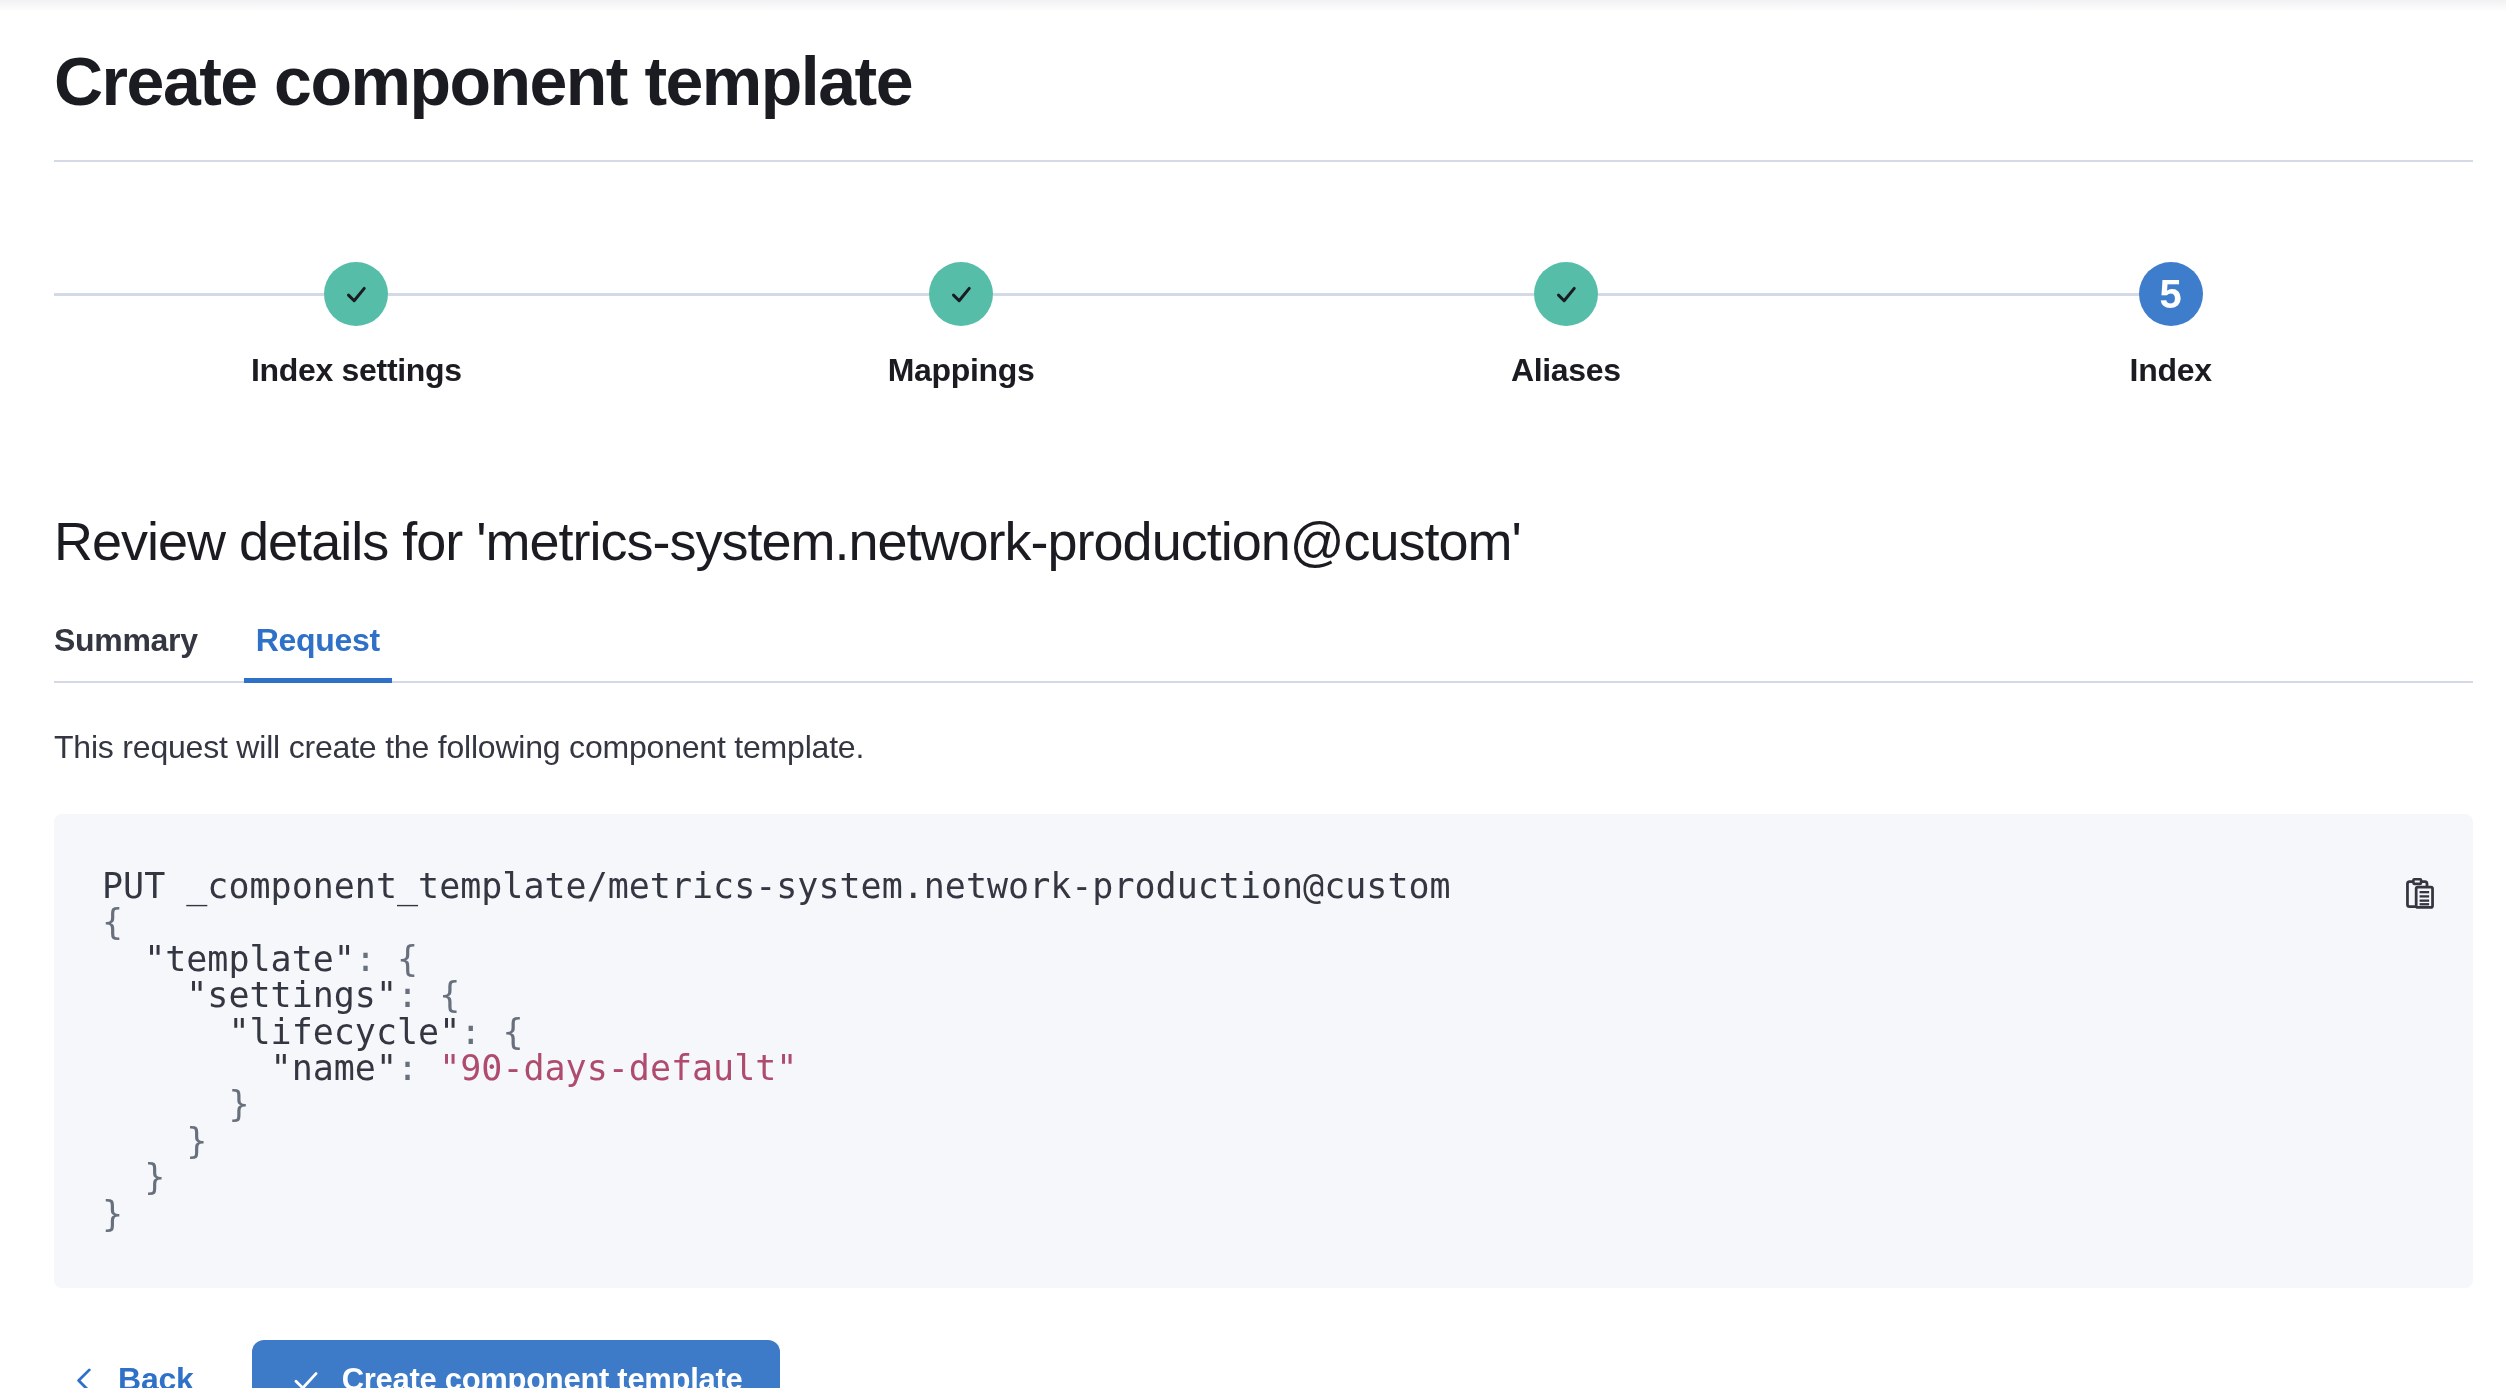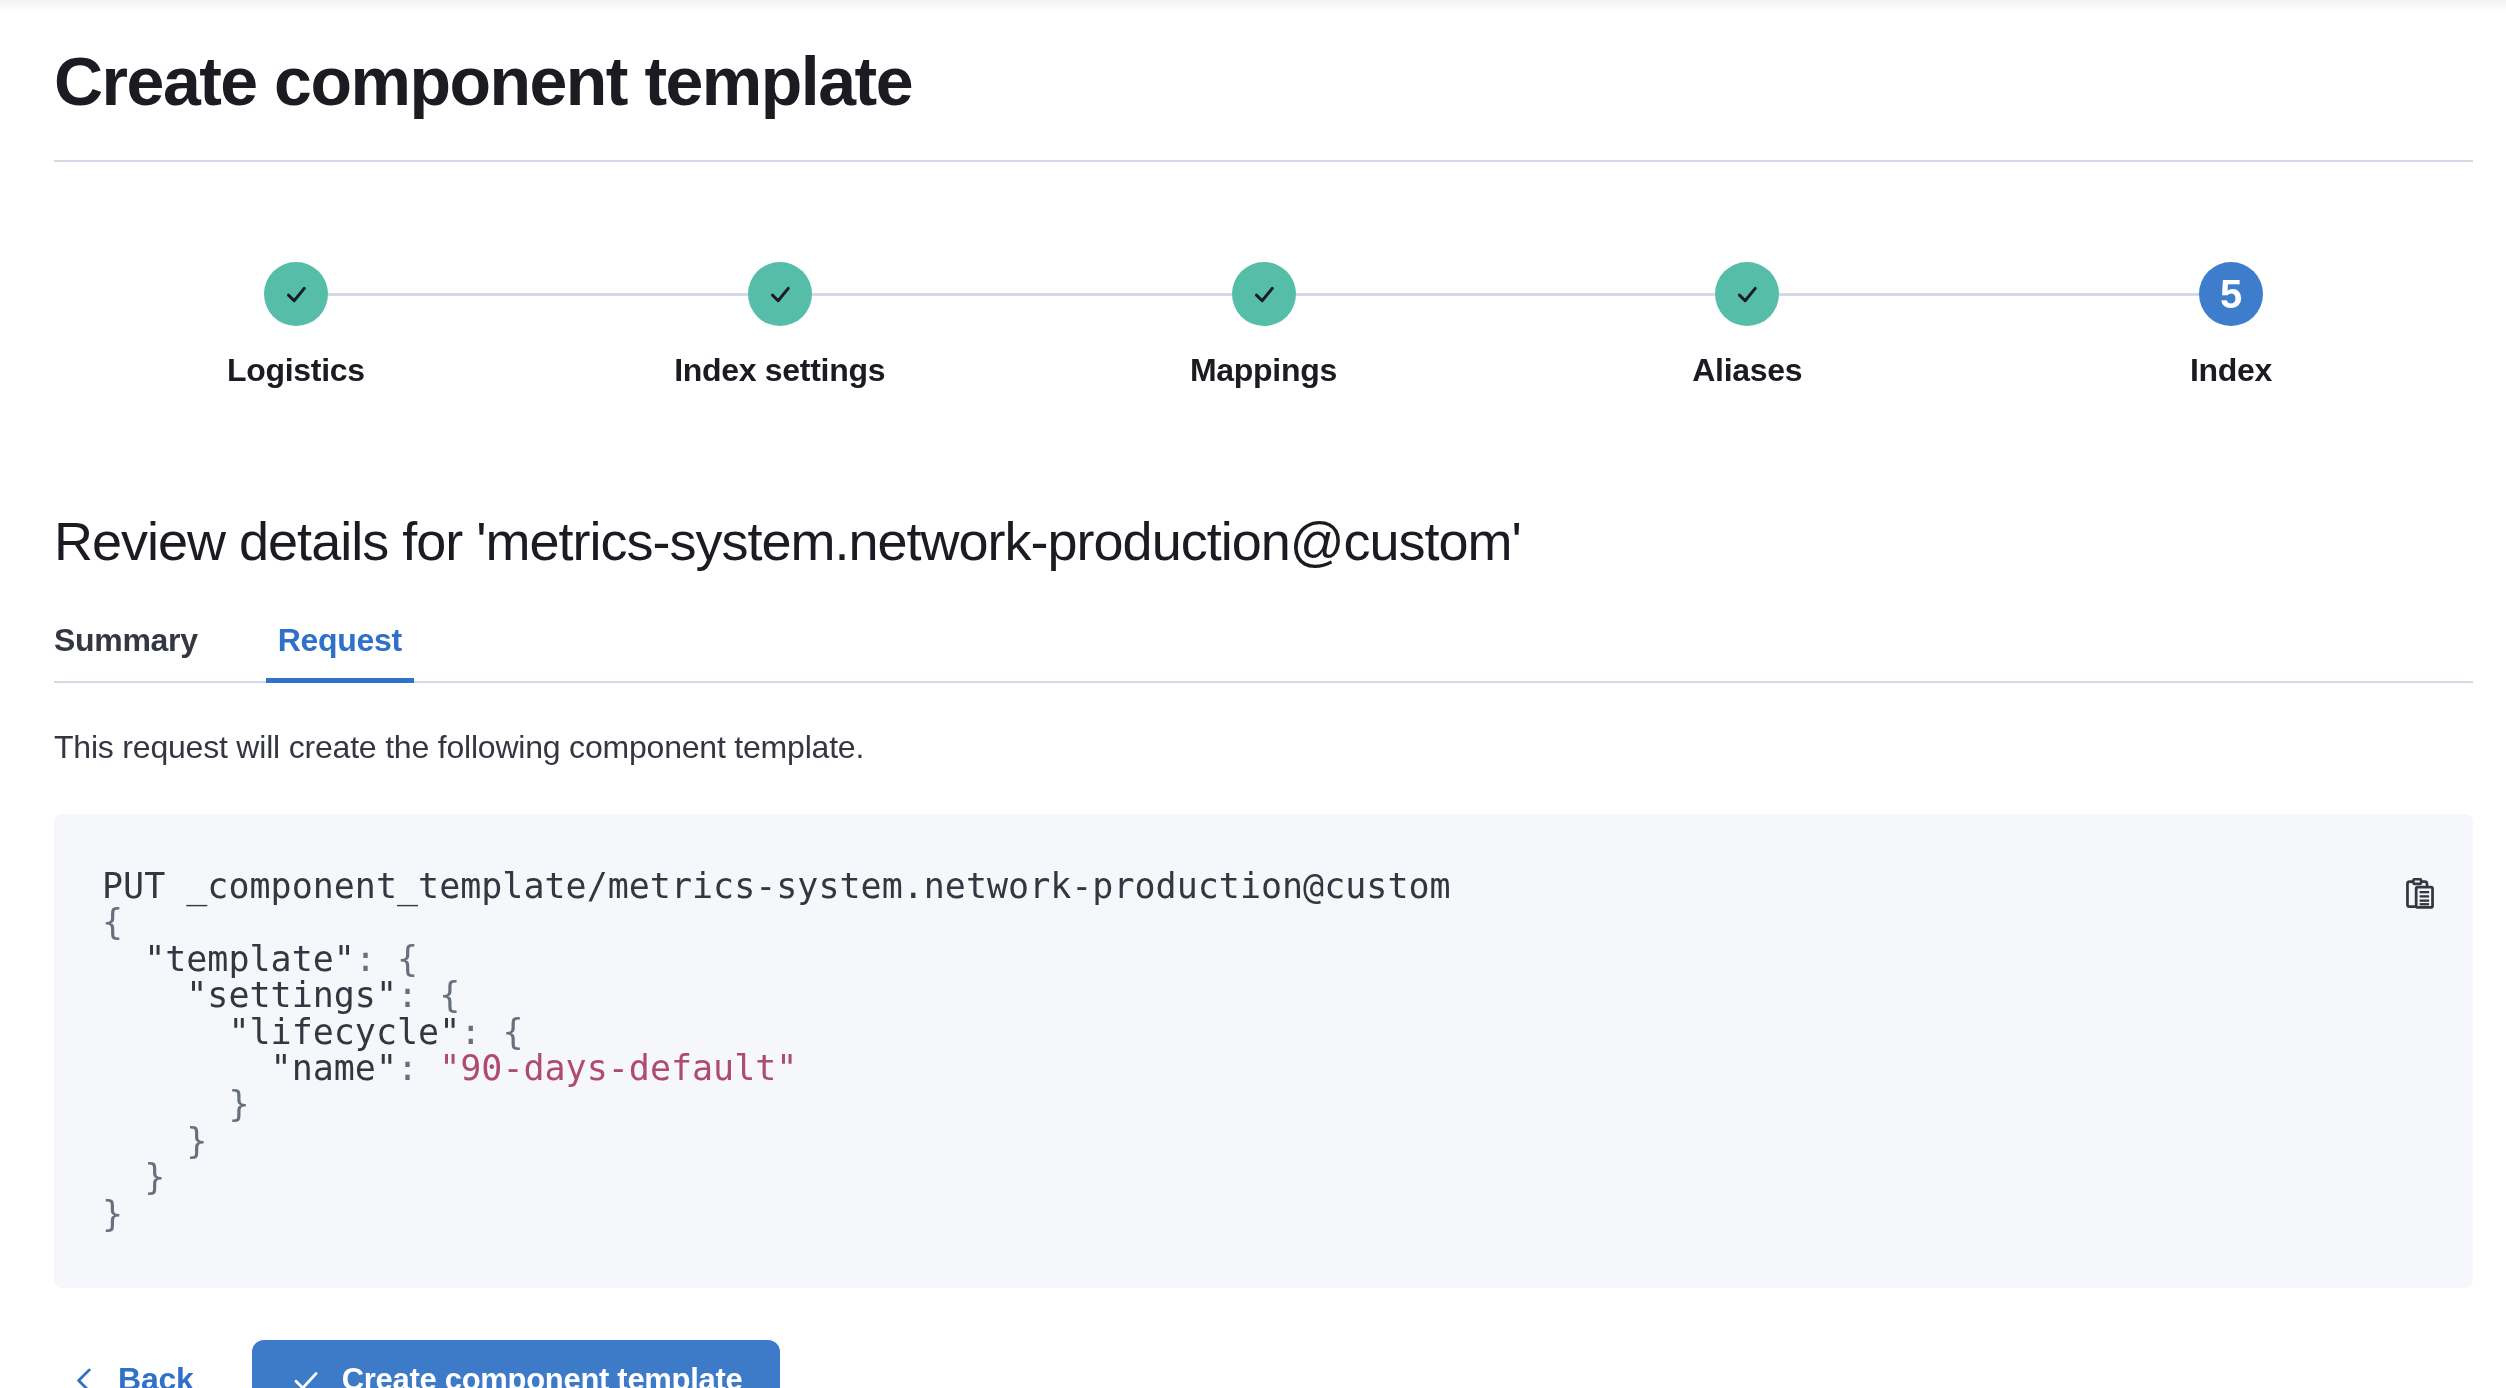--- a/index.html
+++ b/index.html
@@ -51,21 +51,21 @@
   .step-label.underlined { text-decoration-thickness: 3px; text-underline-offset: 7px; }
 
   
   h2.review-heading {
     margin: 120px 0 0;
     font-size: 54px; line-height: 1.2; font-weight: 400;
     letter-spacing: -1px; color: #1a1c21;
   }
 
   
-  .tabs { display: flex; gap: 56px; margin-top: 48px; border-bottom: 2px solid var(--border-gray, #D3DAE6); }
+  .tabs { display: flex; gap: 34px; margin-top: 48px; border-bottom: 2px solid var(--border-gray, #D3DAE6); }
   .tab {
     position: relative; background: none; border: none; cursor: pointer;
     padding: 0 12px 22px; font-family: inherit;
     font-size: 32px; font-weight: 700; color: #343741; letter-spacing: -0.3px;
   }
   .tab:first-child { margin-left: -12px; }
   .tab.active { color: var(--primary-blue, #2F70C8); }
   .tab.active::after {
     content: ""; position: absolute; left: 0; right: 0; bottom: -2px; height: 5px;
     background: var(--primary-blue, #2F70C8);
@@ -108,32 +108,20 @@
 </head>
 <body style="--accent-teal: #55BDA8; --step-blue: #3D7DCB; --primary-blue: #2F70C8; --button-blue: #3D7BC9; --string-rose: #AF4C6E; --border-gray: #D3DAE6; --code-bg: #F5F7FA;">
 
 <div class="page">
   <div class="content">
 
     <h1 class="page-title">Create component template</h1>
     <hr class="header-divider">
 
     <div class="steps" id="steps">
-        <div class="step">
-          <div class="step-line">
-            <span class="seg hidden"></span>
-            <span class="circle complete">
-              <svg width="30" height="30" viewBox="0 0 16 16" fill="none">
-                <path d="M4 8.6 L7 11.6 L12.4 5" stroke="#1A1C21" stroke-width="1.6" stroke-linecap="round" stroke-linejoin="round" fill="none"></path>
-              </svg>
-            </span>
-            <span class="seg"></span>
-          </div>
-          <span class="step-label">Logistics</span>
-        </div>
         <div class="step">
           <div class="step-line">
             <span class="seg"></span>
             <span class="circle complete">
               <svg width="30" height="30" viewBox="0 0 16 16" fill="none">
                 <path d="M4 8.6 L7 11.6 L12.4 5" stroke="#1A1C21" stroke-width="1.6" stroke-linecap="round" stroke-linejoin="round" fill="none"></path>
               </svg>
             </span>
             <span class="seg"></span>
           </div>

